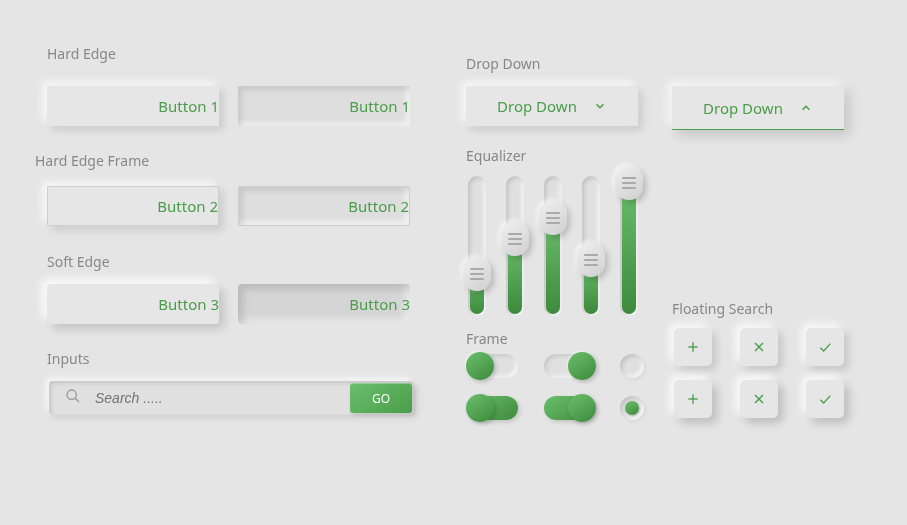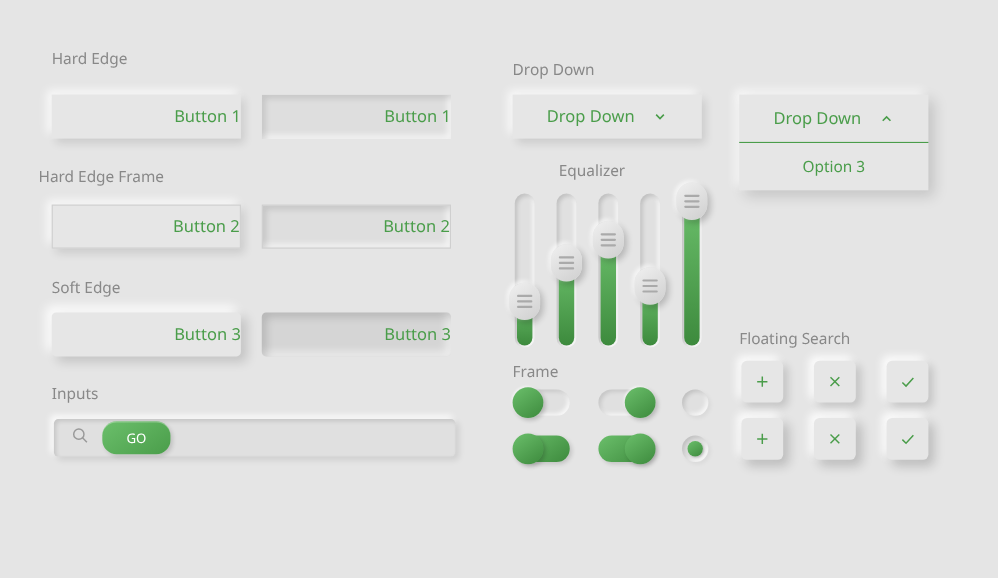--- a/index.html
+++ b/index.html
@@ -83,21 +83,21 @@
     background: transparent;
     font-size: 14px;
     font-style: italic;
     color: #999;
     outline: none;
   }
   .go-btn {
     width: 62px;
     height: 30px;
     margin-right: 2px;
-    border-radius: 13px;
+    border-radius: 3px;
     background: linear-gradient(145deg, #6bbf6b, #4a9d4a);
     box-shadow: 2px 2px 4px rgba(0,0,0,0.15), inset 0 1px 0 rgba(255,255,255,0.3);
     color: white;
     display: flex;
     align-items: center;
     justify-content: center;
     font-size: 12px;
     cursor: pointer;
   }
   
@@ -292,46 +292,44 @@
   </div>
 
 <div class="label" style="left:47px; top:349px;text-align:right;">Inputs</div>
 <div class="search-wrap" style="left:49px; top:381px;">
   <span class="search-icon">
     <svg width="16" height="16" viewBox="0 0 24 24" fill="none" stroke="currentColor" stroke-width="2">
         <circle cx="10" cy="10" r="7"></circle>
         <line x1="21" y1="21" x2="15" y2="15"></line>
       </svg>
   </span>
+  <input class="search-input" placeholder="Search ....." style="">
   <div class="go-btn">
       <span>GO</span>
     </div>
 </div>
 
 <div class="label" style="left:466px; top:54px;">Drop Down</div>
 <div class="dropdown" style="left:466px; top:86px;">
   <span>Drop Down</span>
   <svg class="chev" viewBox="0 0 24 24" fill="none" stroke="#4a9d4a" stroke-width="2.5">
       <polyline points="6 9 12 15 18 9"></polyline>
     </svg>
 </div>
 
 <div class="dropdown-open" style="left:672px; top:86px;">
   <div class="dd-head">
     <span>Drop Down</span>
     <svg class="chev" viewBox="0 0 24 24" fill="none" stroke="#4a9d4a" stroke-width="2.5">
         <polyline points="6 15 12 9 18 15"></polyline>
       </svg>
   </div>
-  <div class="dd-opt">
-      <span>Option 3</span>
-    </div>
-</div>
-
-<div class="label" style="left:466px; top:146px;margin-left:42px;">Equalizer</div>
+</div>
+
+<div class="label" style="left:466px; top:146px;">Equalizer</div>
 <div class="eq" style="left:468px; top:176px;">
   <div class="eq-slider">
     <div class="eq-fill" style="height:30%"></div>
     <div class="eq-thumb" style="bottom:calc(30% - 17px)">
         <div class="line"></div>
         <div class="line"></div>
         <div class="line"></div>
       </div>
   </div>
   <div class="eq-slider">

